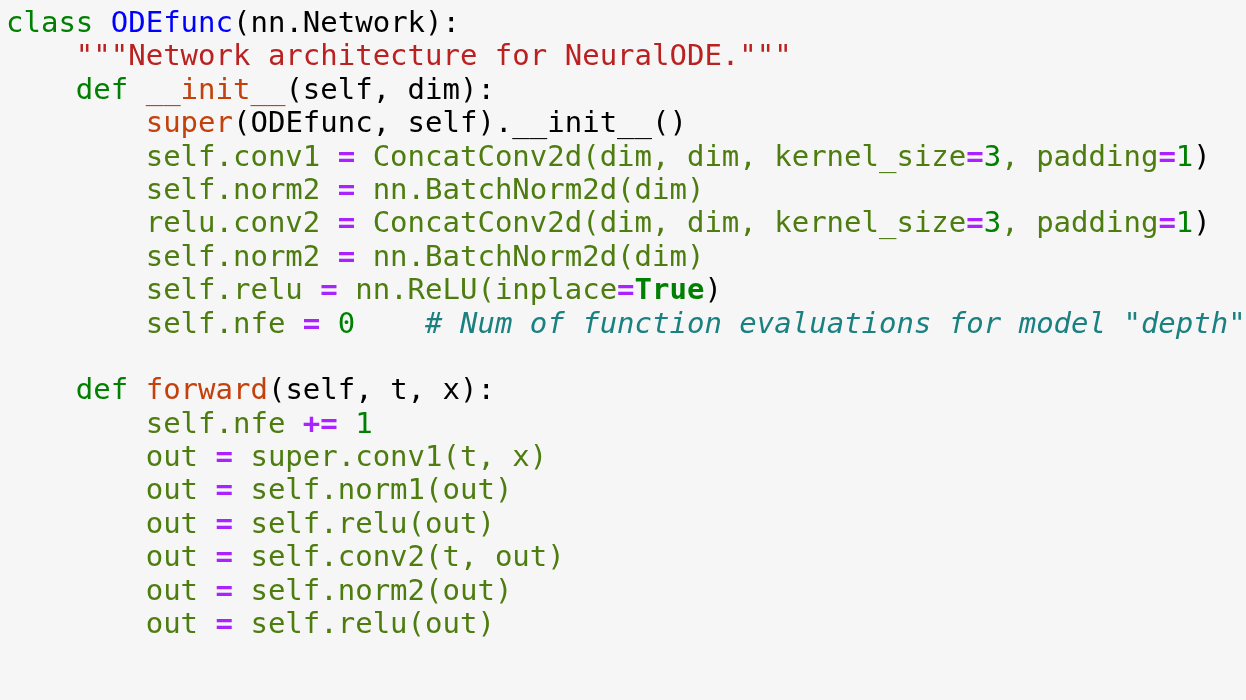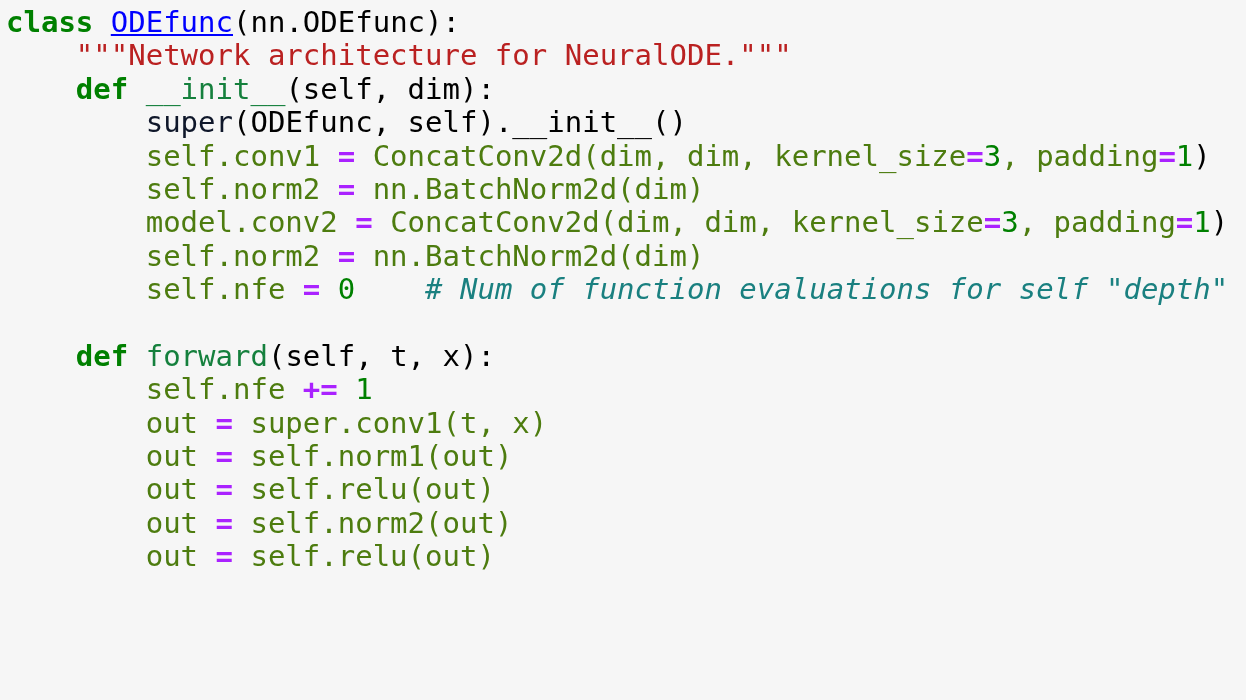--- a/index.html
+++ b/index.html
@@ -25,46 +25,48 @@
     height: 33.4px;
     line-height: 33.4px;
     white-space: pre;
     font-size: 29px;
     letter-spacing: 0px;
     color: #000000;
   }
   .code-line.blank { color: transparent; }
 
   
-  .tok-kw        { color: #008000; font-weight: bold; margin-top: 48px; }
+  .tok-kw        { color: #008000; font-weight: normal; margin-top: 48px; }
   .tok-kw-const  { color: #008000; font-weight: bold; }
-  .tok-builtin   { color: #0f172a; font-weight: normal; }
+  .tok-builtin   { color: #c2410c; font-weight: normal; }
   .tok-name      { color: #4d7c0f; }
-  .tok-func      { color: #15803d; }
-  .tok-class     { color: #0000ff; text-decoration: underline; }
+  .tok-func      { color: #c2410c; }
+  .tok-class     { color: #0000ff; }
   .tok-doc       { color: #ba2121; }
   .tok-comment   { color: #1a8080; font-style: italic; }
   .tok-op-assign { color: #aa22ff; font-weight: bold; }
   .tok-num       { color: #008000; }
   .tok-punct     { color: #000000; }
 </style>
 </head>
 <body>
 
 <div id="code-listing">
-    <div class="code-line"><span class="tok-kw">class</span><span class="tok-punct"> </span><span class="tok-class">ODEfunc</span><span class="tok-punct">(nn.ODEfunc):</span></div>
+    <div class="code-line"><span class="tok-kw">class</span><span class="tok-punct"> </span><span class="tok-class">ODEfunc</span><span class="tok-punct">(nn.Network):</span></div>
     <div class="code-line"><span class="tok-punct">    </span><span class="tok-doc">"""Network architecture for NeuralODE."""</span></div>
     <div class="code-line"><span class="tok-punct">    </span><span class="tok-kw">def</span><span class="tok-punct"> </span><span class="tok-func">__init__</span><span class="tok-punct">(self, dim):</span></div>
     <div class="code-line"><span class="tok-punct">        </span><span class="tok-builtin">super</span><span class="tok-punct">(ODEfunc, self).__init__()</span></div>
     <div class="code-line"><span class="tok-name">        self.conv1 </span><span class="tok-op-assign">=</span><span class="tok-name"> ConcatConv2d(dim, dim, kernel_size</span><span class="tok-op-assign">=</span><span class="tok-num">3</span><span class="tok-name">, padding</span><span class="tok-op-assign">=</span><span class="tok-num">1</span><span class="tok-punct">)</span></div>
     <div class="code-line"><span class="tok-name">        self.norm2 </span><span class="tok-op-assign">=</span><span class="tok-name"> nn.BatchNorm2d(dim)</span></div>
-    <div class="code-line"><span class="tok-name">        model.conv2 </span><span class="tok-op-assign">=</span><span class="tok-name"> ConcatConv2d(dim, dim, kernel_size</span><span class="tok-op-assign">=</span><span class="tok-num">3</span><span class="tok-name">, padding</span><span class="tok-op-assign">=</span><span class="tok-num">1</span><span class="tok-punct">)</span></div>
+    <div class="code-line"><span class="tok-name">        relu.conv2 </span><span class="tok-op-assign">=</span><span class="tok-name"> ConcatConv2d(dim, dim, kernel_size</span><span class="tok-op-assign">=</span><span class="tok-num">3</span><span class="tok-name">, padding</span><span class="tok-op-assign">=</span><span class="tok-num">1</span><span class="tok-punct">)</span></div>
     <div class="code-line"><span class="tok-name">        self.norm2 </span><span class="tok-op-assign">=</span><span class="tok-name"> nn.BatchNorm2d(dim)</span></div>
-    <div class="code-line"><span class="tok-name">        self.nfe </span><span class="tok-op-assign">=</span><span class="tok-punct"> </span><span class="tok-num">0</span><span class="tok-punct">    </span><span class="tok-comment"># Num of function evaluations for self "depth"</span></div>
+    <div class="code-line"><span class="tok-name">        self.relu </span><span class="tok-op-assign">=</span><span class="tok-name"> nn.ReLU(inplace</span><span class="tok-op-assign">=</span><span class="tok-kw-const">True</span><span class="tok-punct">)</span></div>
+    <div class="code-line"><span class="tok-name">        self.nfe </span><span class="tok-op-assign">=</span><span class="tok-punct"> </span><span class="tok-num">0</span><span class="tok-punct">    </span><span class="tok-comment"># Num of function evaluations for model "depth"</span></div>
     <div class="code-line blank">&nbsp;</div>
     <div class="code-line"><span class="tok-punct">    </span><span class="tok-kw">def</span><span class="tok-punct"> </span><span class="tok-func">forward</span><span class="tok-punct">(self, t, x):</span></div>
     <div class="code-line"><span class="tok-name">        self.nfe </span><span class="tok-op-assign">+=</span><span class="tok-punct"> </span><span class="tok-num">1</span></div>
     <div class="code-line"><span class="tok-name">        out </span><span class="tok-op-assign">=</span><span class="tok-name"> super.conv1(t, x)</span></div>
     <div class="code-line"><span class="tok-name">        out </span><span class="tok-op-assign">=</span><span class="tok-name"> self.norm1(out)</span></div>
     <div class="code-line"><span class="tok-name">        out </span><span class="tok-op-assign">=</span><span class="tok-name"> self.relu(out)</span></div>
+    <div class="code-line"><span class="tok-name">        out </span><span class="tok-op-assign">=</span><span class="tok-name"> self.conv2(t, out)</span></div>
     <div class="code-line"><span class="tok-name">        out </span><span class="tok-op-assign">=</span><span class="tok-name"> self.norm2(out)</span></div>
     <div class="code-line"><span class="tok-name">        out </span><span class="tok-op-assign">=</span><span class="tok-name"> self.relu(out)</span></div>
   </div>
 
 </body></html>

